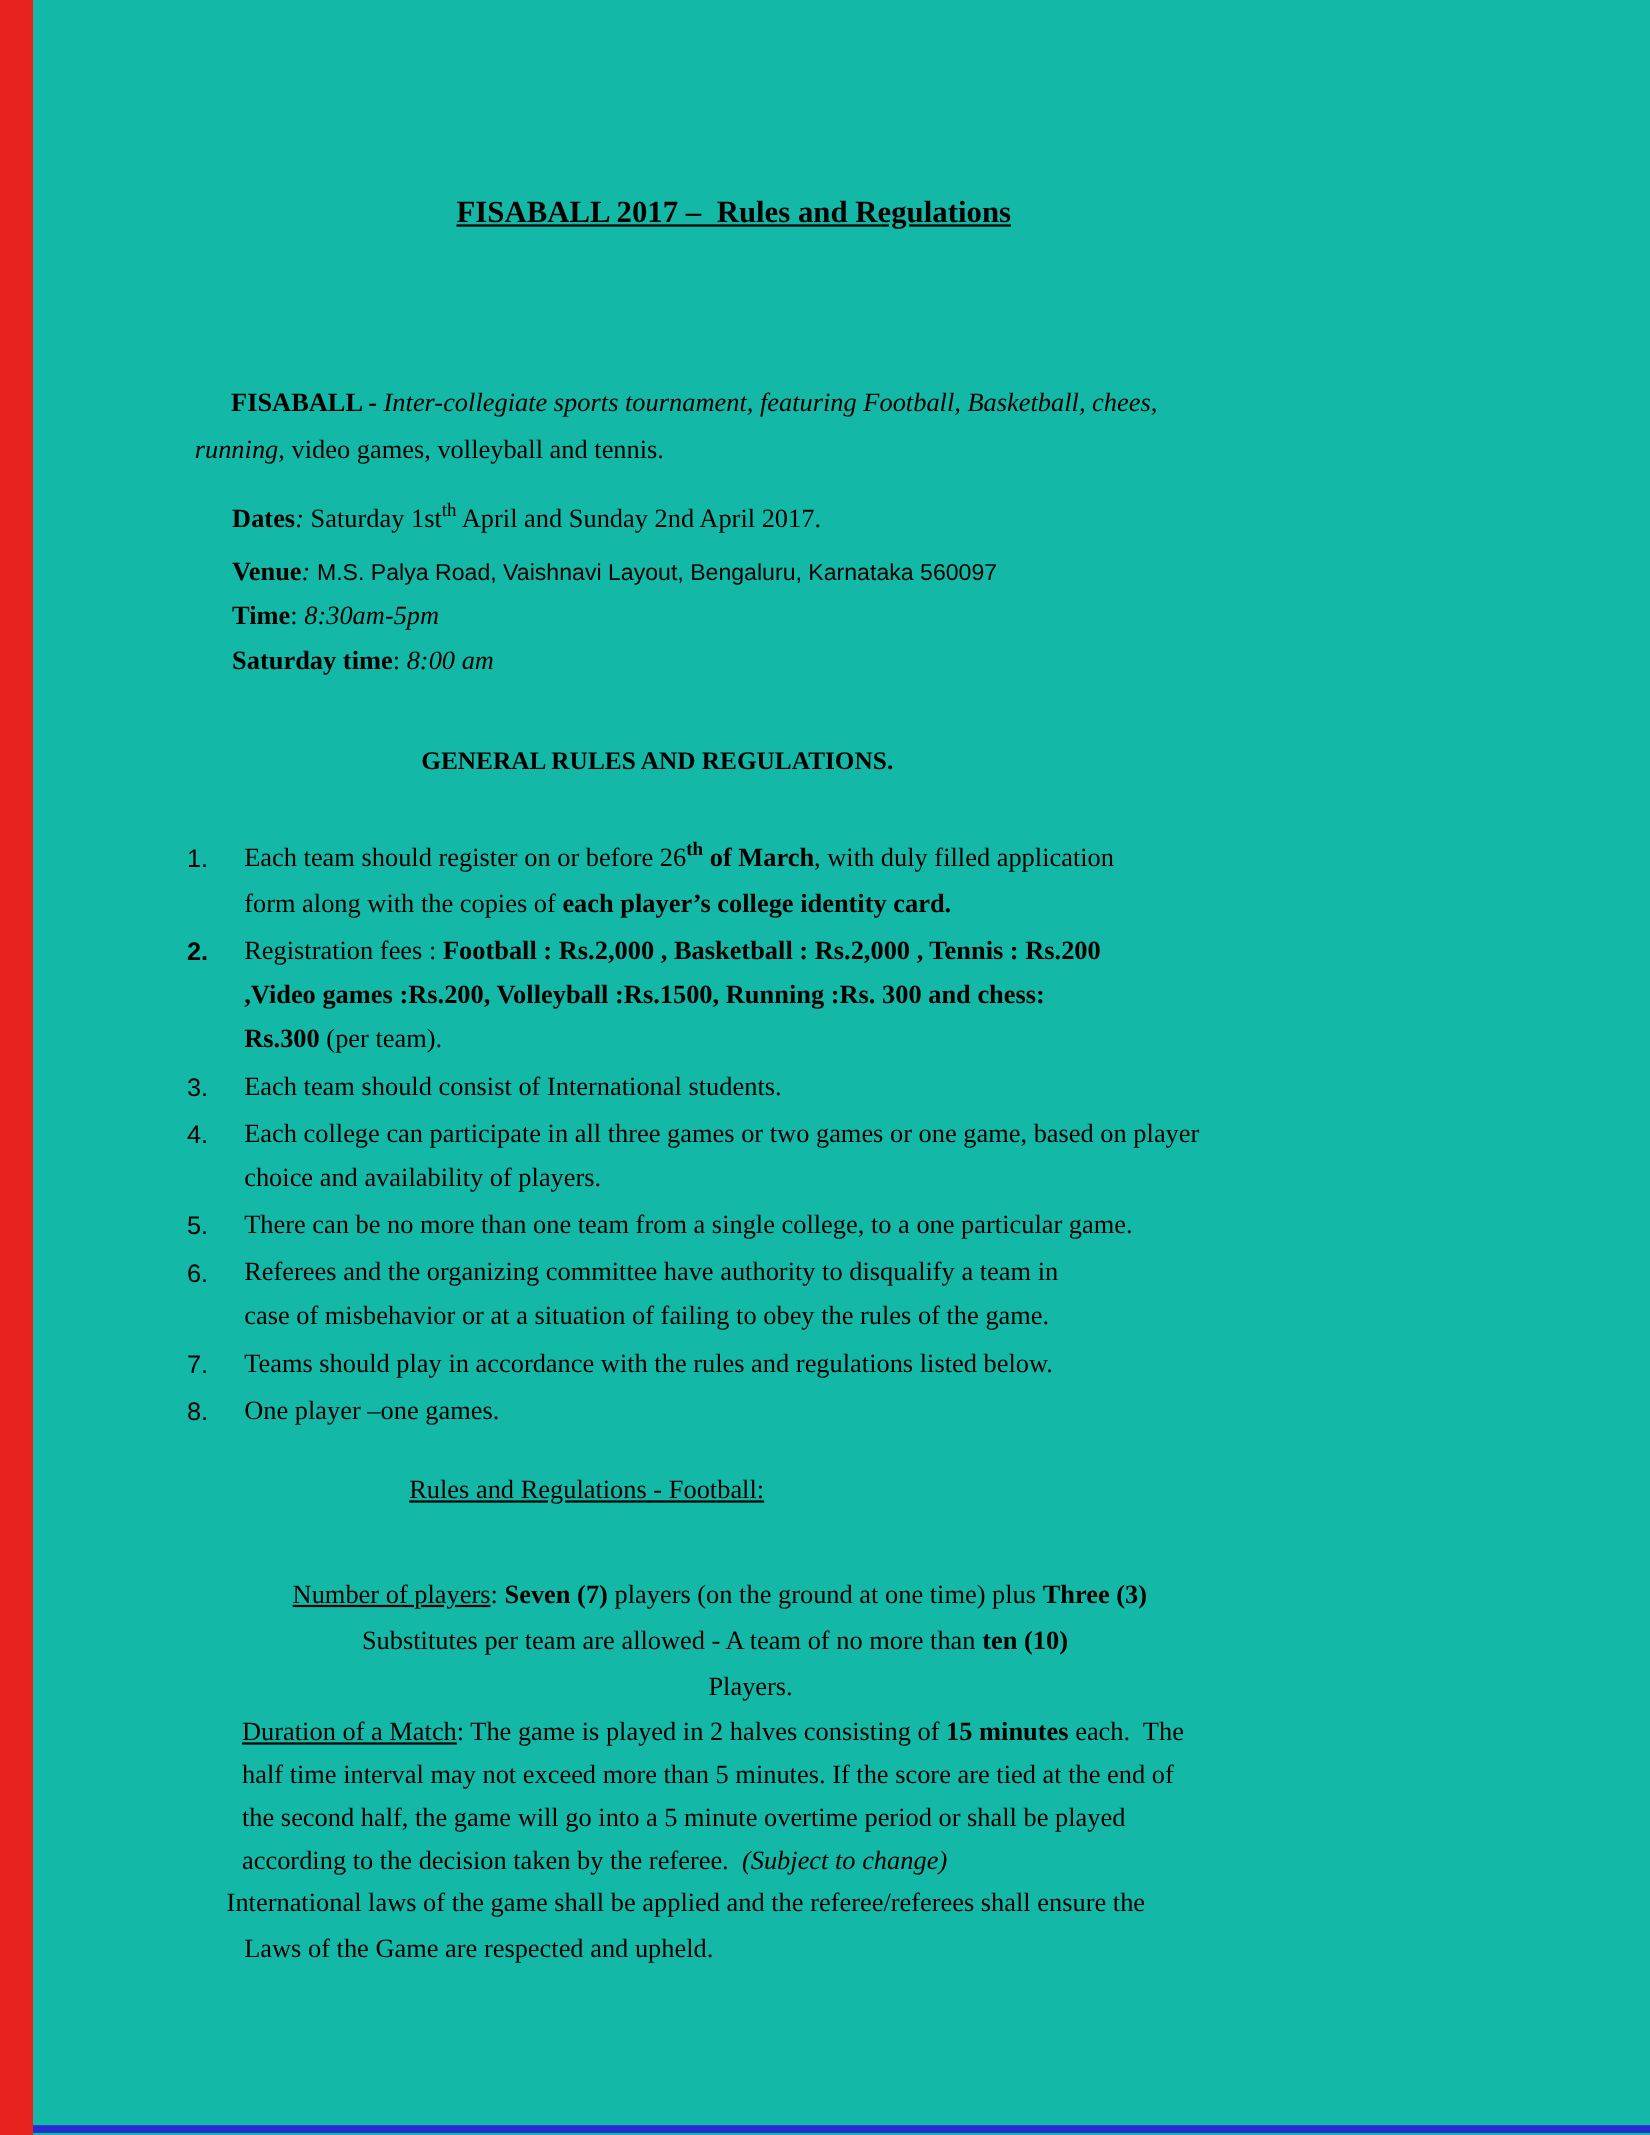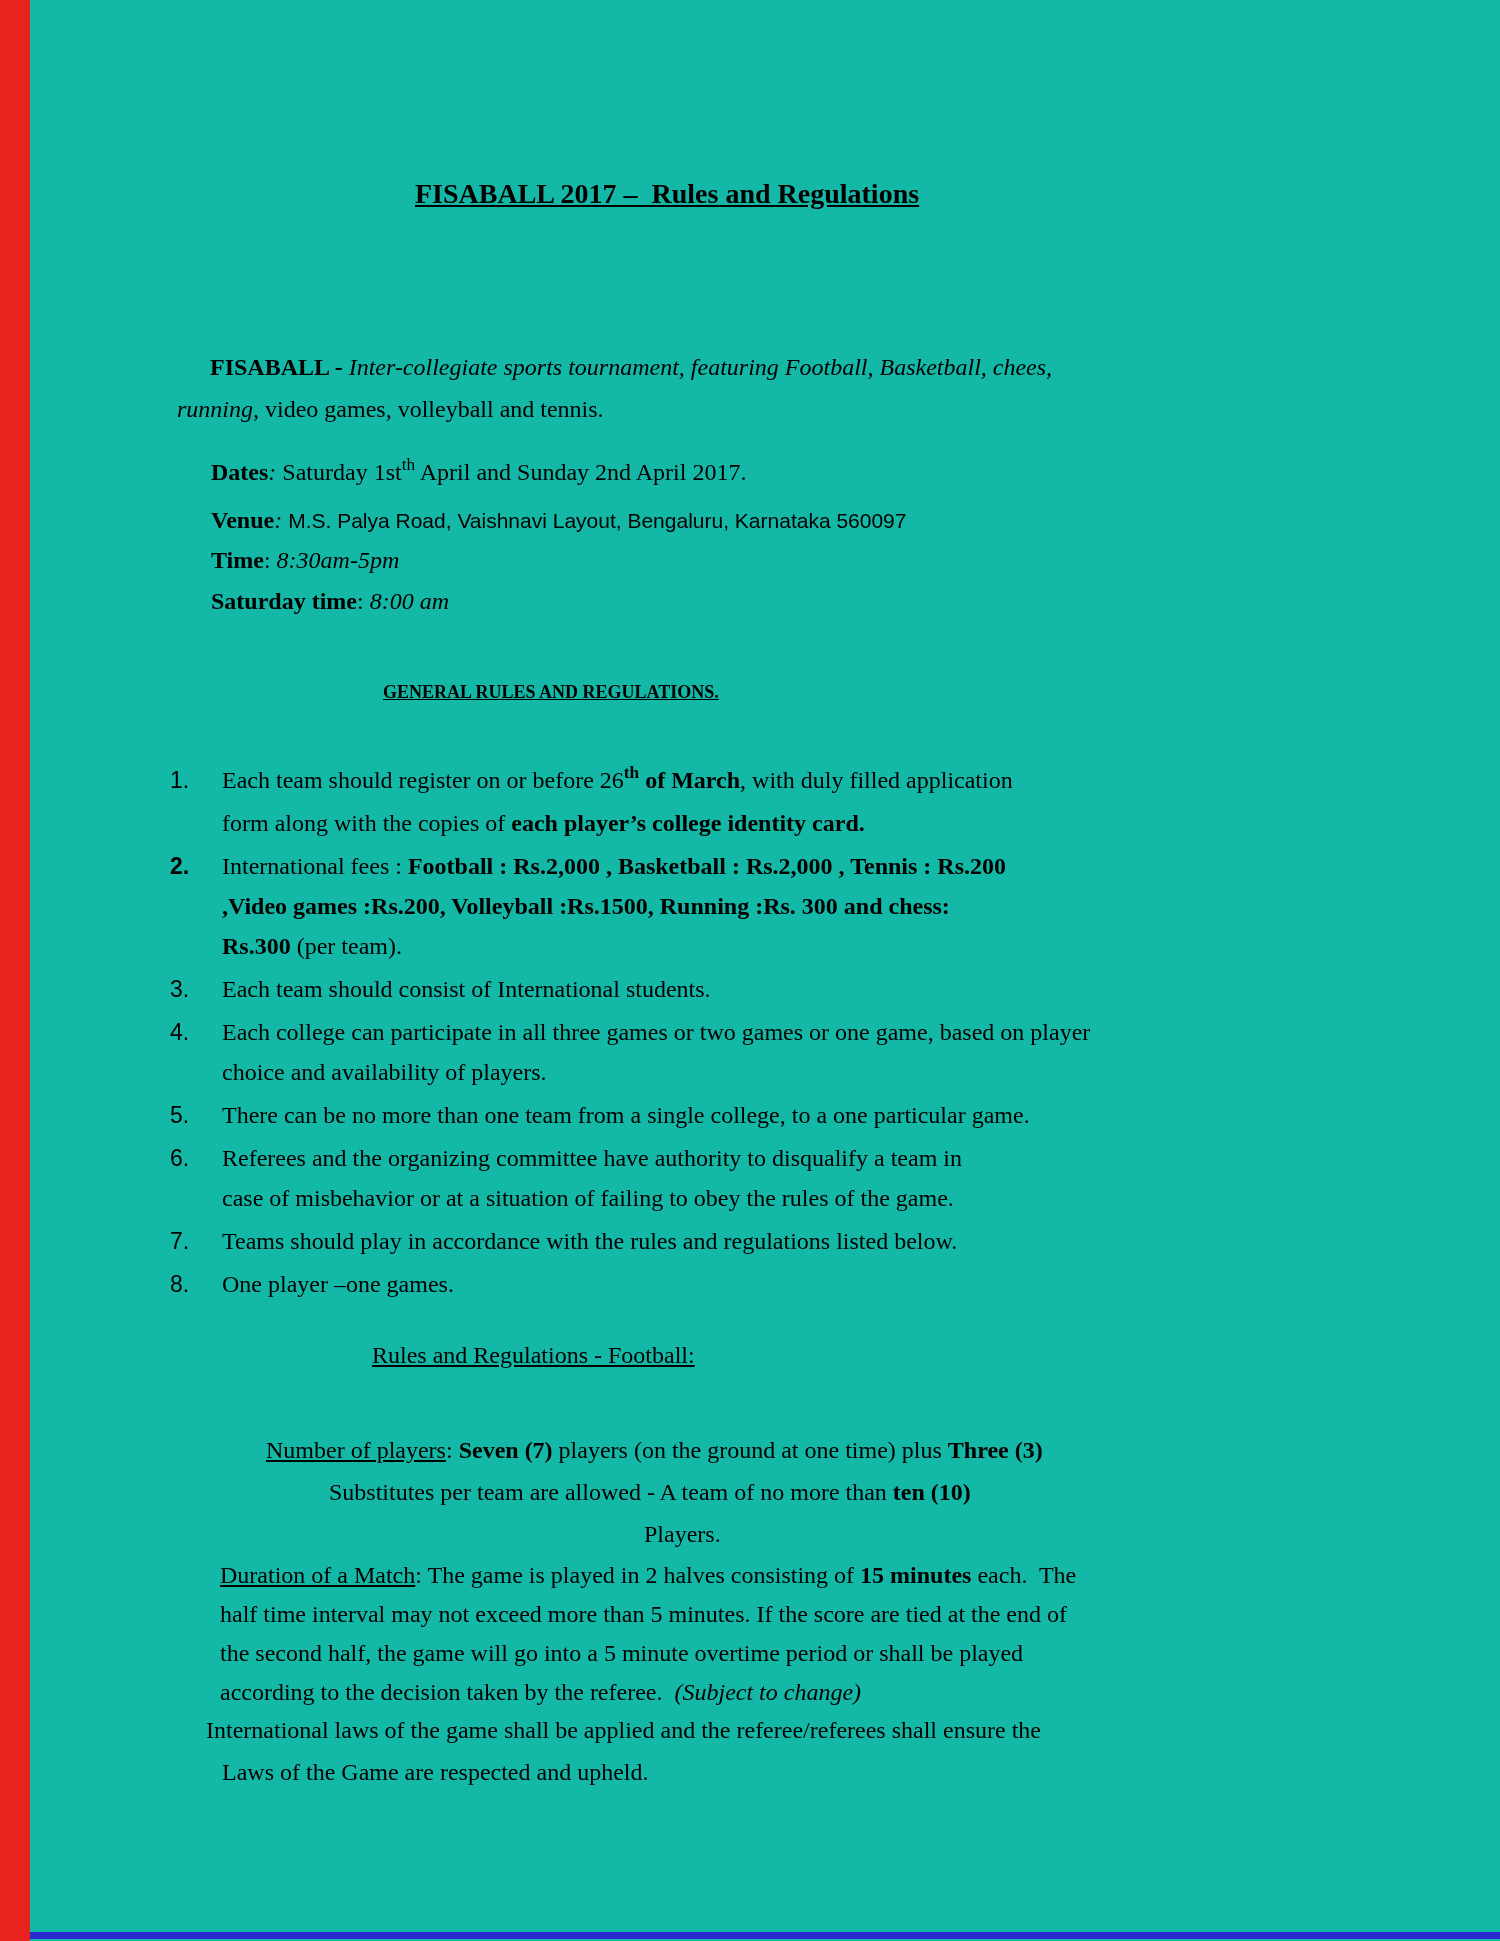--- a/index.html
+++ b/index.html
@@ -14,21 +14,21 @@
   .edge-left{position:absolute;left:0;top:0;width:30px;height:1941px;}
   .edge-bottom{position:absolute;left:30px;right:0;bottom:2px;height:7px;}
   .blk{position:absolute;white-space:nowrap;}
   .rich{font-size:24px;line-height:40px;}
   .b{font-weight:bold;}
   .i{font-style:italic;}
   .u{text-decoration:underline;}
   .sup{position:relative;top:-10px;font-size:.72em;}
   .sans{font-family:"Liberation Sans","DejaVu Sans",sans-serif;font-size:21px;}
   .doc-title{font-size:28px;font-weight:bold;text-decoration:underline;line-height:40px;}
-  .section-heading{font-size:18px;font-weight:bold;text-decoration:underline;line-height:40px;}
+  .section-heading{font-size:23px;font-weight:bold;line-height:40px;}
   .sub-heading{font-size:24px;text-decoration:underline;line-height:40px;}
   .intro{line-height:42px;text-indent:33px;}
   .rules-list{position:absolute;left:160px;top:760px;}
   .li{position:relative;padding-left:62px;margin-bottom:3px;font-size:24px;line-height:40px;white-space:nowrap;}
   .num{position:absolute;left:10px;top:0;width:44px;font-family:"Liberation Sans","DejaVu Sans",sans-serif;font-size:23px;line-height:40px;}
   .duration{line-height:39px;}
 </style>
 </head>
 <body>
 
@@ -51,21 +51,21 @@
 
   <div class="blk section-heading" style="top:672px;left:383px;">GENERAL RULES AND REGULATIONS.</div>
 
   <div class="rules-list">
     <div class="li">
       <span class="num"><span>1.</span></span>
       <span class="rule-text"><span>Each team should register on or before 26</span><span class="b sup">th</span><span> </span><span class="b">of March</span><span>, with duly filled application</span><br><span>form along with the copies of </span><span class="b">each player’s college identity card.</span></span>
     </div>
     <div class="li">
       <span class="num"><span class="b">2.</span></span>
-      <span class="rule-text"><span>International fees : </span><span class="b">Football : Rs.2,000 , Basketball : Rs.2,000 , Tennis : Rs.200</span><br><span class="b">,Video games :Rs.200, Volleyball :Rs.1500, Running :Rs. 300 and chess:</span><br><span class="b">Rs.300 </span><span>(per team).</span></span>
+      <span class="rule-text"><span>Registration fees : </span><span class="b">Football : Rs.2,000 , Basketball : Rs.2,000 , Tennis : Rs.200</span><br><span class="b">,Video games :Rs.200, Volleyball :Rs.1500, Running :Rs. 300 and chess:</span><br><span class="b">Rs.300 </span><span>(per team).</span></span>
     </div>
     <div class="li">
       <span class="num"><span>3.</span></span>
       <span class="rule-text"><span>Each team should consist of International students.</span></span>
     </div>
     <div class="li">
       <span class="num"><span>4.</span></span>
       <span class="rule-text"><span>Each college can participate in all three games or two games or one game, based on player</span><br><span>choice and availability of players.</span></span>
     </div>
     <div class="li">

